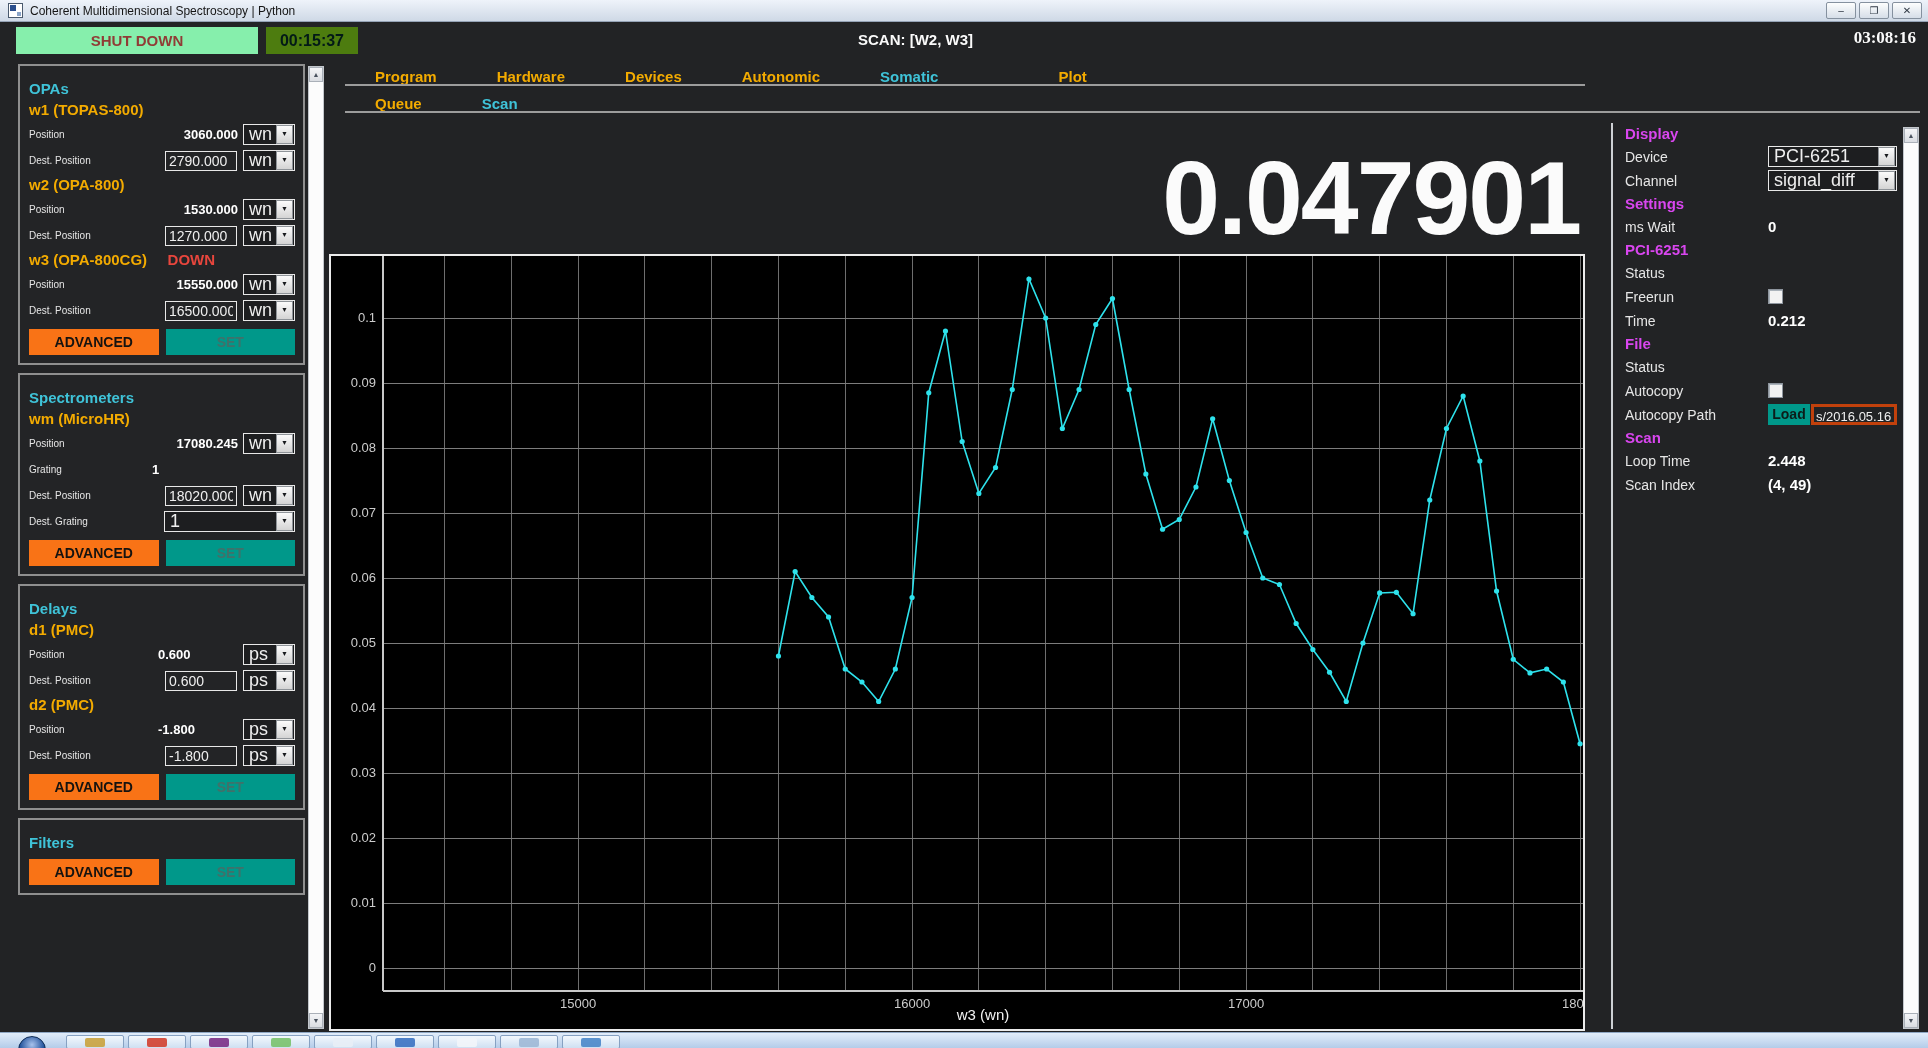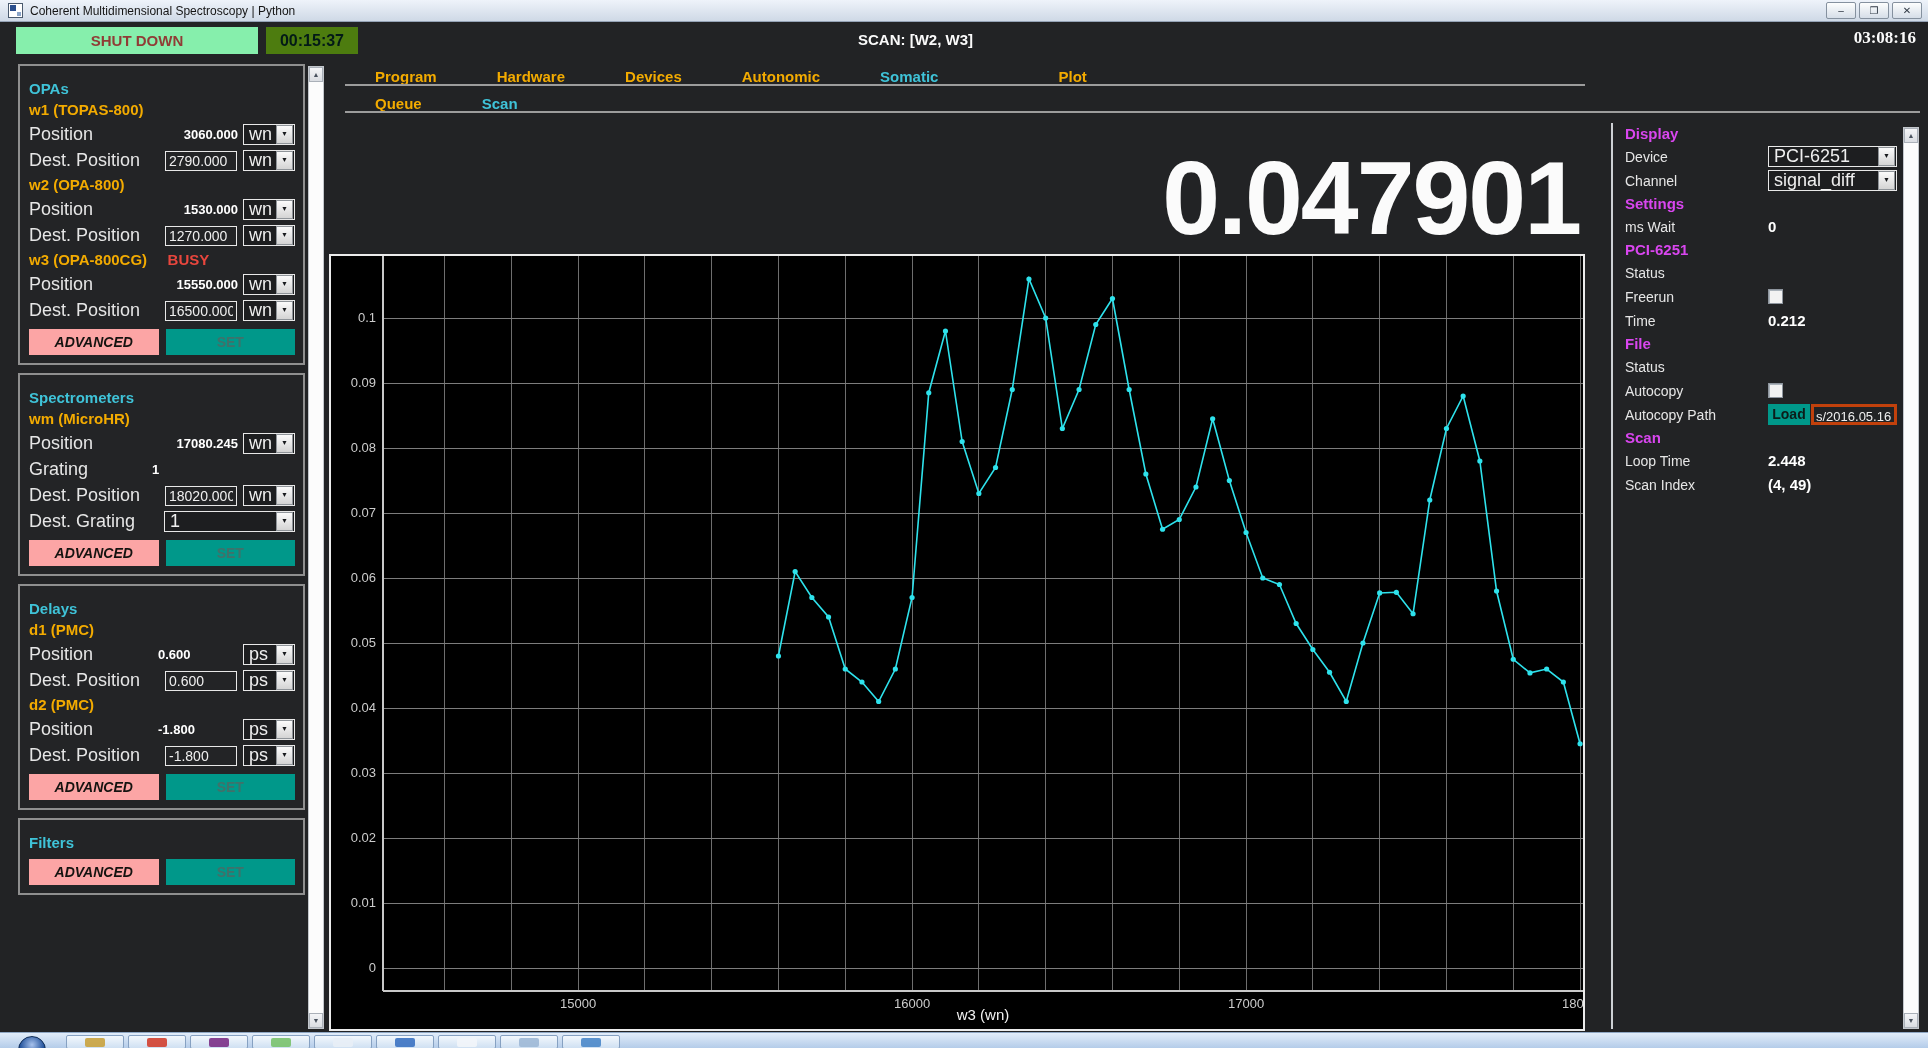--- a/index.html
+++ b/index.html
@@ -30,35 +30,35 @@
   .scan-status{position:absolute;left:858px;top:9px;color:#fafafa;font-weight:bold;font-size:15px;}
   .clock{position:absolute;right:12px;top:6px;color:#fafafa;font-weight:bold;font-size:17px;
     font-family:"Liberation Serif",serif;}
   
   .sidebar{position:absolute;left:18px;top:42px;width:287px;}
   .box{border:2px solid #8f8f8f;background:#232426;margin-bottom:8px;padding:12px 8px 8px 9px;box-sizing:border-box;}
   .sec-title{color:#3fc3d8;font-weight:bold;font-size:15px;line-height:21px;}
   .dev-title{color:#f3ab00;font-weight:bold;font-size:15px;line-height:22px;}
   .busy{color:#e8463d;font-weight:bold;font-size:15px;margin-left:16px;}
   .row{display:flex;align-items:center;height:25px;margin:1px 0;}
-  .row-label{flex:1;color:#e6e6e6;font-size:18px;}
+  .row-label{flex:1;color:#e6e6e6;font-size:10px;}
   .val{width:80px;text-align:right;color:#ffffff;font-weight:bold;font-size:13px;padding-right:5px;
     white-space:nowrap;overflow:hidden;}
   .val.left{text-align:left;padding-left:2px;}
   .tin{width:72px;height:20px;background:transparent;border:1px solid #e8e8e8;color:#efefef;
     font-size:14px;padding:0 3px;font-family:inherit;box-sizing:border-box;margin-right:6px;}
   .combo{width:52px;height:21px;border:1px solid #e8e8e8;display:flex;align-items:center;
     box-sizing:border-box;background:#1d1e20;}
   .combo.wide{width:131px;}
   .combo-text{flex:1;color:#efefef;font-size:18px;padding-left:5px;white-space:nowrap;overflow:hidden;}
   .combo-btn{width:15px;height:17px;margin-right:1px;background:linear-gradient(#fbfbfb,#d4d4d4);
     border:1px solid #8f9499;color:#17191c;font-size:7px;line-height:16px;text-align:center;flex:none;}
   .btn-row{display:flex;gap:7px;margin-top:6px;}
   .btn{flex:1;height:26px;font-weight:bold;font-size:14px;text-align:center;line-height:26px;}
-  .btn.advanced{background:#fca5a5;color:#151310;font-style:italic;}
+  .btn.advanced{background:#f97316;color:#151310;}
   .btn.set{background:#00988a;color:#40716a;}
   
   .vscroll{position:absolute;width:16px;background:#fcfcfc;border:1px solid #c3c7cc;box-sizing:border-box;}
   .scroll-btn{position:absolute;left:0;width:14px;height:15px;background:linear-gradient(#f4f5f7,#dadde2);
     border:1px solid #aab0b8;color:#49525e;font-size:7px;line-height:13px;text-align:center;box-sizing:border-box;}
   .scroll-btn.up{top:0;}
   .scroll-btn.down{bottom:0;}
   
   .main-tabs{position:absolute;left:345px;top:47px;display:flex;height:15px;}
   .sub-tabs{position:absolute;left:345px;top:74px;display:flex;height:15px;}
@@ -148,21 +148,21 @@
       <div class="row">
         <span class="row-label">Dest. Position</span>
         <input class="tin" value="1270.000" style="">
         <span class="combo">
           <span class="combo-text">wn</span>
           <span class="combo-btn">▼</span>
         </span>
       </div>
       <div>
         <span class="dev-title">w3 (OPA-800CG)</span>
-        <span class="busy">BUSY</span>
+        <span class="busy">DOWN</span>
       </div>
       <div class="row">
         <span class="row-label">Position</span>
         <span class="val">15550.000</span>
         <span class="combo">
           <span class="combo-text">wn</span>
           <span class="combo-btn">▼</span>
         </span>
       </div>
       <div class="row">

